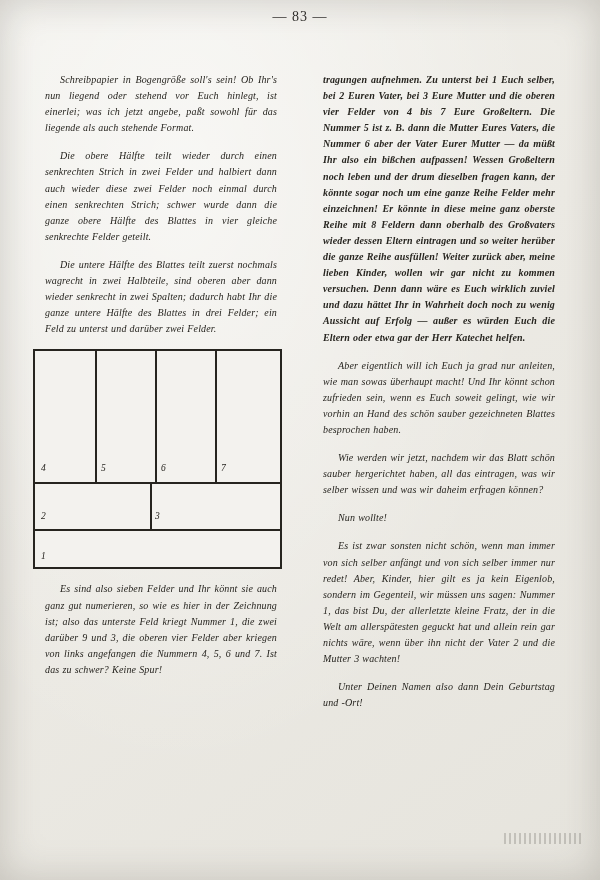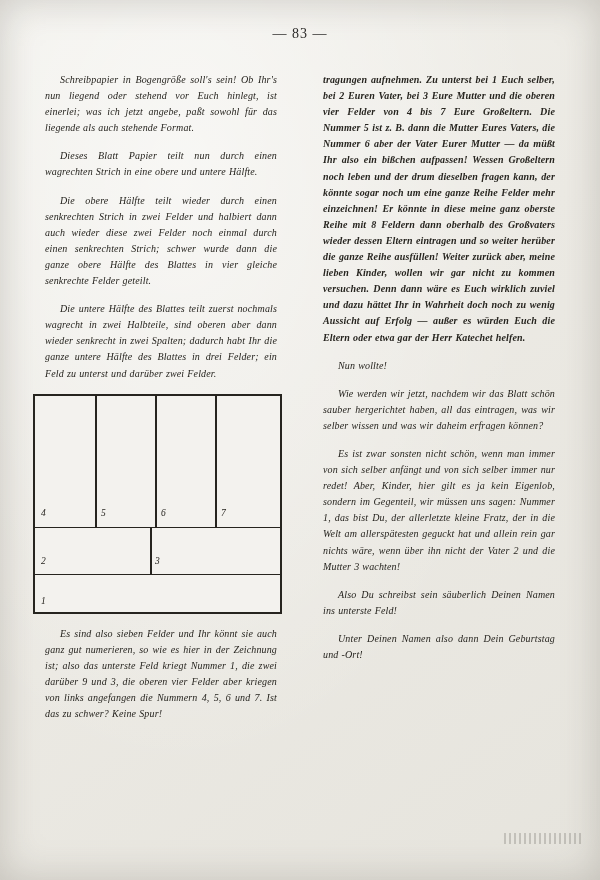--- a/index.html
+++ b/index.html
@@ -22,21 +22,21 @@
     position: absolute;
     left: 0; top: 0;
     width: 600px;
     height: 880px;
     background:
       radial-gradient(ellipse at 30% 20%, rgba(255,255,255,0.55), rgba(255,255,255,0) 60%),
       linear-gradient(145deg, #f2f1ec 0%, #eceae4 45%, #e6e4dd 100%);
   }
   .pagenum {
     position: absolute;
-    top: 26px;
+    top: 9px;
     left: 0;
     width: 600px;
     text-align: center;
     font-size: 14px;
     letter-spacing: 1px;
     color: #2b2a28;
     font-family: "Liberation Serif", serif;
   }
   .columns {
     position: absolute;
@@ -115,21 +115,20 @@
 
 <div class="page">
   <div class="page-inner">
 
     <div class="pagenum">— 83 —</div>
 
     <div class="columns">
 
       <div class="col">
         <p class="para">Schreibpapier in Bogengröße soll's sein! Ob Ihr's nun liegend oder stehend vor Euch hinlegt, ist einerlei; was ich jetzt angebe, paßt sowohl für das liegende als auch stehende Format.</p>
-        <p class="para">Dieses Blatt Papier teilt nun durch einen wagrechten Strich in eine obere und untere Hälfte.</p>
         <p class="para">Die obere Hälfte teilt wieder durch einen senkrechten Strich in zwei Felder und halbiert dann auch wieder diese zwei Felder noch einmal durch einen senkrechten Strich; schwer wurde dann die ganze obere Hälfte des Blattes in vier gleiche senkrechte Felder geteilt.</p>
         <p class="para">Die untere Hälfte des Blattes teilt zuerst nochmals wagrecht in zwei Halbteile, sind oberen aber dann wieder senkrecht in zwei Spalten; dadurch habt Ihr die ganze untere Hälfte des Blattes in drei Felder; ein Feld zu unterst und darüber zwei Felder.</p>
 
         <div class="fig">
           <div class="vline" style="left:60px; height:131px;"></div>
           <div class="vline" style="left:120px; height:131px;"></div>
           <div class="vline" style="left:180px; height:131px;"></div>
           <div class="hline" style="top:131px;"></div>
           <div class="vline" style="left:115px; top:131px; height:47px;"></div>
           <div class="hline" style="top:178px;"></div>
@@ -141,24 +140,24 @@
           <span class="lbl" style="left:6px;  top:160px;">2</span>
           <span class="lbl" style="left:120px;top:160px;">3</span>
           <span class="lbl" style="left:6px;  top:200px;">1</span>
         </div>
 
         <p class="para">Es sind also sieben Felder und Ihr könnt sie auch ganz gut numerieren, so wie es hier in der Zeichnung ist; also das unterste Feld kriegt Nummer 1, die zwei darüber 9 und 3, die oberen vier Felder aber kriegen von links angefangen die Nummern 4, 5, 6 und 7. Ist das zu schwer? Keine Spur!</p>
       </div>
 
       <div class="col">
         <p class="para noindent">tragungen aufnehmen. Zu unterst bei 1 Euch selber, bei 2 Euren Vater, bei 3 Eure Mutter und die oberen vier Felder von 4 bis 7 Eure Großeltern. Die Nummer 5 ist z. B. dann die Mutter Eures Vaters, die Nummer 6 aber der Vater Eurer Mutter — da müßt Ihr also ein bißchen aufpassen! Wessen Großeltern noch leben und der drum dieselben fragen kann, der könnte sogar noch um eine ganze Reihe Felder mehr einzeichnen! Er könnte in diese meine ganz oberste Reihe mit 8 Feldern dann oberhalb des Großvaters wieder dessen Eltern eintragen und so weiter herüber die ganze Reihe ausfüllen! Weiter zurück aber, meine lieben Kinder, wollen wir gar nicht zu kommen versuchen. Denn dann wäre es Euch wirklich zuviel und dazu hättet Ihr in Wahrheit doch noch zu wenig Aussicht auf Erfolg — außer es würden Euch die Eltern oder etwa gar der Herr Katechet helfen.</p>
+        <p class="para">Aber eigentlich will ich Euch ja grad nur anleiten, wie man sowas überhaupt macht! Und Ihr könnt schon zufrieden sein, wenn es Euch soweit gelingt, wie wir vorhin an Hand des schön sauber gezeichneten Blattes besprochen haben.</p>
+        <p class="para">Wie werden wir jetzt, nachdem wir das Blatt schön sauber hergerichtet haben, all das eintragen, was wir selber wissen und was wir daheim erfragen können?</p>
         <p class="para">Nun wollte!</p>
-        <p class="para">Wie werden wir jetzt, nachdem wir das Blatt schön sauber hergerichtet haben, all das eintragen, was wir selber wissen und was wir daheim erfragen können?</p>
         <p class="para">Es ist zwar sonsten nicht schön, wenn man immer von sich selber anfängt und von sich selber immer nur redet! Aber, Kinder, hier gilt es ja kein Eigenlob, sondern im Gegenteil, wir müssen uns sagen: Nummer 1, das bist Du, der allerletzte kleine Fratz, der in die Welt am allerspätesten geguckt hat und allein rein gar nichts wäre, wenn über ihn nicht der Vater 2 und die Mutter 3 wachten!</p>
-        <p class="para">Also Du schreibst sein säuberlich Deinen Namen ins unterste Feld!</p>
         <p class="para">Unter Deinen Namen also dann Dein Geburtstag und -Ort!</p>
       </div>
 
     </div>
 
     <div class="smudge"></div>
     <div class="edge-shadow"></div>
   </div>
 </div>
 

